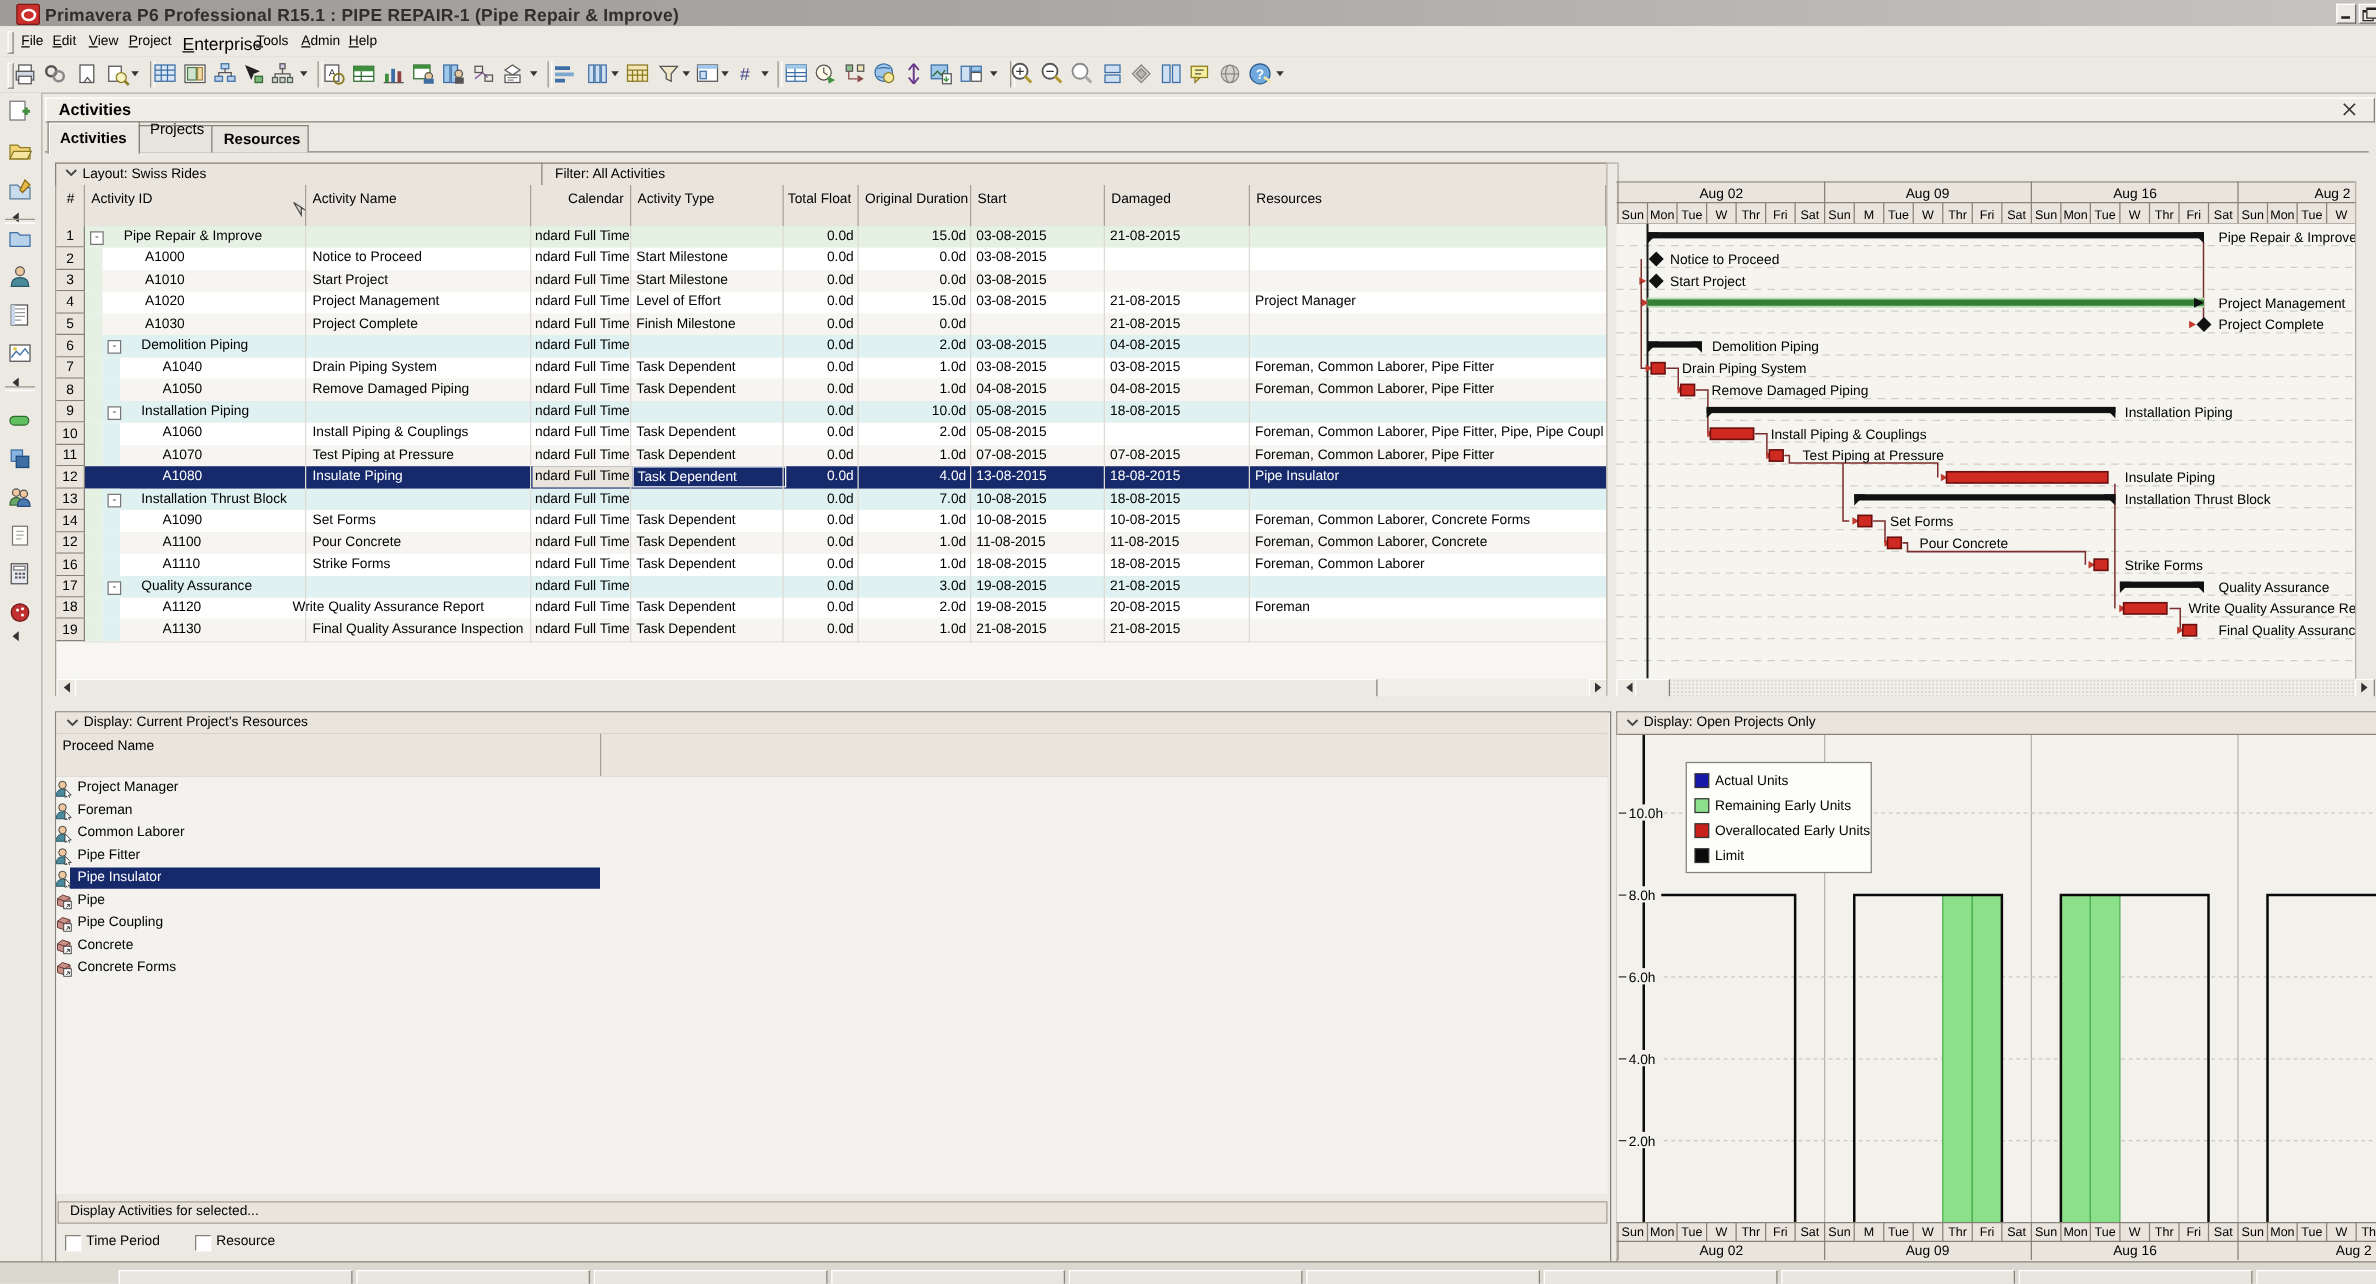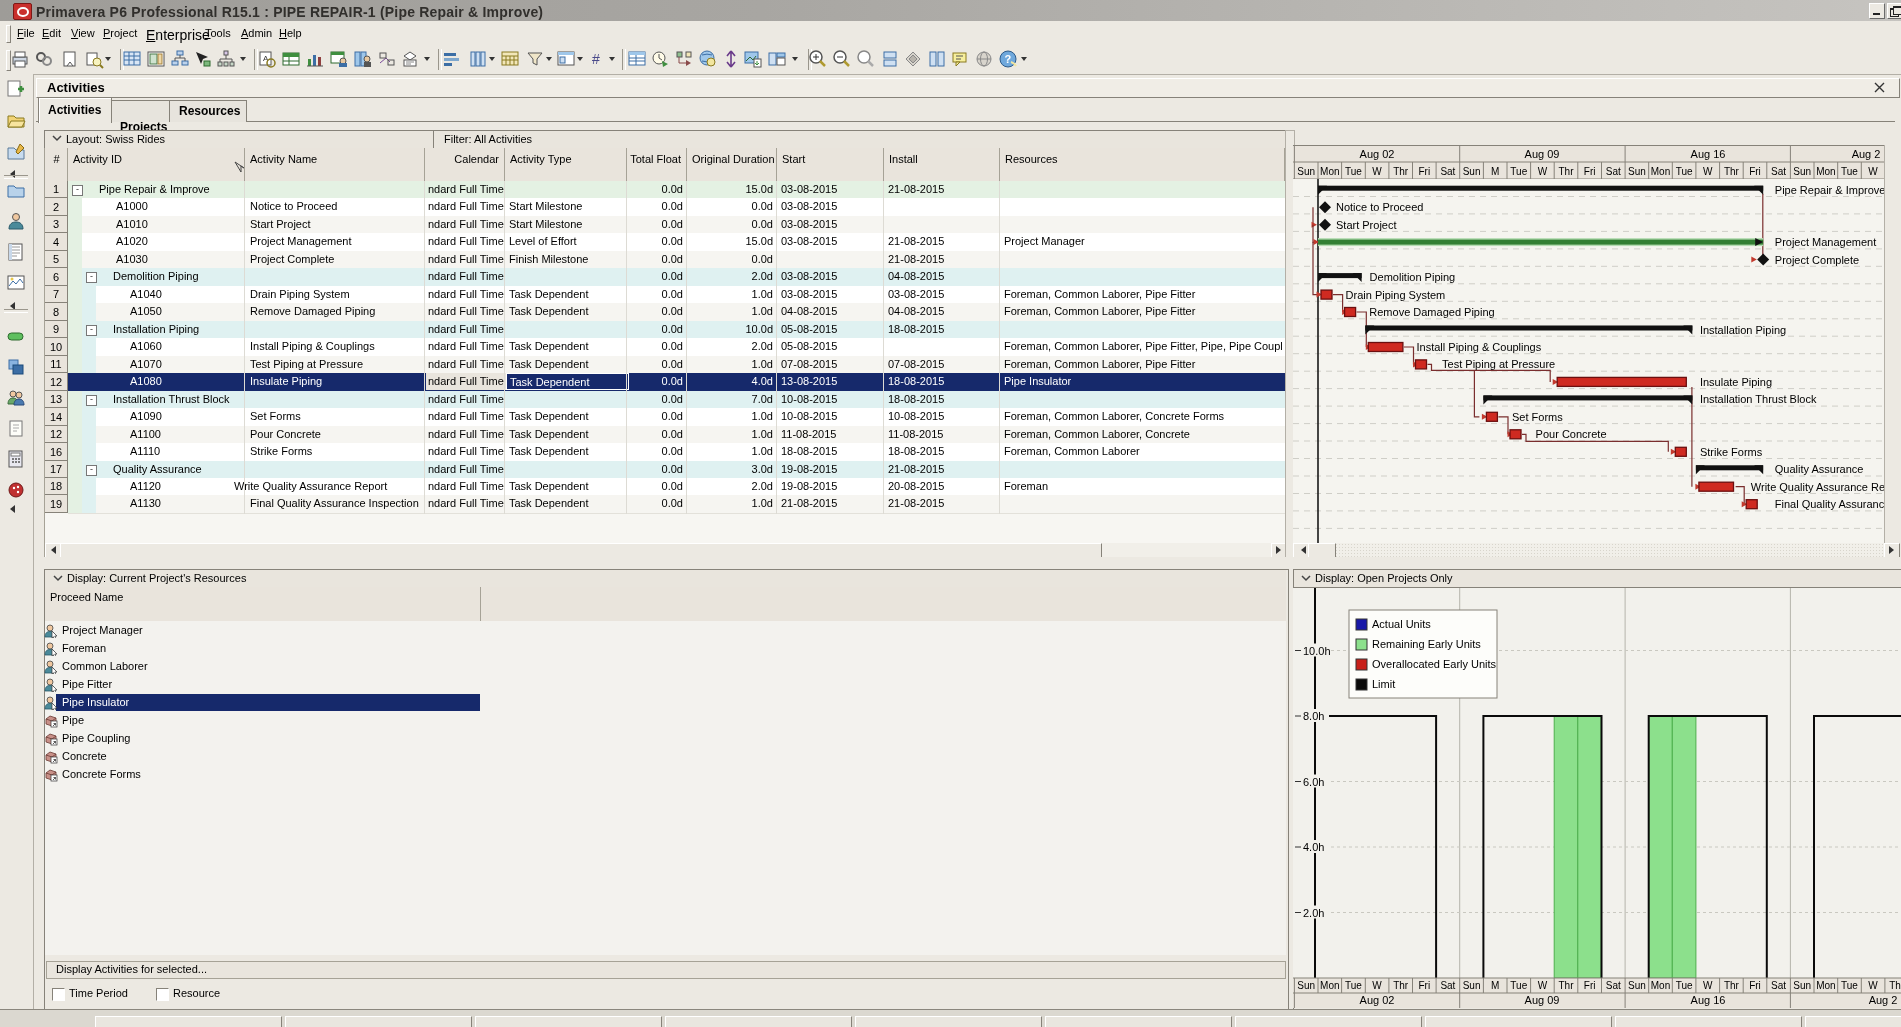--- a/index.html
+++ b/index.html
@@ -298,21 +298,21 @@
 <div class="ab" style="left:6px;top:505px;width:0;height:0;border:4px solid transparent;border-right:5px solid #333"></div>
 <div class="ab" style="left:36px;top:78px;width:1862px;height:18px;background:#f0ede6;border:1px solid;border-color:#fff #868279 #868279 #fff"></div>
 <div class="ab" style="left:47px;top:80px;font-size:13px;font-weight:bold">Activities</div>
 <svg class="ab" style="left:1874px;top:82px" width="11" height="11">
     <path d="M1 1 L10 10 M10 1 L1 10" stroke="#333" stroke-width="1.4"></path>
   </svg>
 <div class="ab" style="left:36px;top:121px;width:1859px;height:1px;background:#868279"></div>
 <div class="ab" style="left:38px;top:97px;width:72px;height:25px;background:#ece9e2;border:1px solid #868279;border-bottom:none;box-shadow:inset 1px 1px 0 #fff"></div>
 <div class="ab" style="left:48px;top:103px;font-size:12px;font-weight:bold">Activities</div>
 <div class="ab" style="left:111px;top:100px;width:57px;height:21px;border:1px solid #868279;border-bottom:none;background:#e7e4dd"></div>
-<div class="ab" style="left:120px;top:120px;font-size:12px;font-weight:bold">Projects</div>
+<div class="ab" style="left:120px;top:96px;font-size:12px;font-weight:normal">Projects</div>
 <div class="ab" style="left:169px;top:100px;width:76px;height:21px;border:1px solid #868279;border-bottom:none;background:#e7e4dd"></div>
 <div class="ab" style="left:179px;top:104px;font-size:12px;font-weight:bold">Resources</div>
 
 <div class="ab" style="left:44px;top:130px;width:1242px;height:18px;background:#e9e5dd;border:1px solid #868279"></div>
 <svg class="ab" style="left:52px;top:134px" width="10" height="9">
     <path d="M1 2 l4 4 4 -4" fill="none" stroke="#444" stroke-width="1.5"></path>
   </svg>
 <div class="ab t11" style="left:66px;top:131px">Layout: Swiss Rides</div>
 <div class="ab" style="left:433px;top:130px;width:1px;height:18px;background:#868279"></div>
 <div class="ab t11" style="left:444px;top:131px">Filter: All Activities</div>
@@ -328,21 +328,21 @@
 <div class="ab cell" style="left:425px;width:74px;text-align:right;top:151px">Calendar</div>
 <div class="ab" style="left:626px;top:148px;width:1px;height:33px;background:#a6a296"></div>
 <div class="ab cell" style="left:510px;width:116px;top:151px">Activity Type</div>
 <div class="ab" style="left:686px;top:148px;width:1px;height:33px;background:#a6a296"></div>
 <div class="ab cell" style="left:627px;width:54px;text-align:right;top:151px">Total Float</div>
 <div class="ab" style="left:776px;top:148px;width:1px;height:33px;background:#a6a296"></div>
 <div class="ab cell" style="left:692px;width:84px;top:151px">Original Duration</div>
 <div class="ab" style="left:883px;top:148px;width:1px;height:33px;background:#a6a296"></div>
 <div class="ab cell" style="left:782px;width:101px;top:151px">Start</div>
 <div class="ab" style="left:999px;top:148px;width:1px;height:33px;background:#a6a296"></div>
-<div class="ab cell" style="left:889px;width:110px;top:151px">Install</div>
+<div class="ab cell" style="left:889px;width:110px;top:151px">Damaged</div>
 <div class="ab" style="left:1284px;top:148px;width:1px;height:33px;background:#a6a296"></div>
 <div class="ab cell" style="left:1005px;width:279px;top:151px">Resources</div>
 <svg class="ab" style="left:233px;top:160px" width="12" height="14">
     <path d="M2 2 L8 12 L8 6 L11 8 Z" fill="#e9e4dc" stroke="#444"></path>
   </svg>
 <div class="ab" style="left:45px;top:181px;width:1240px;height:362px;background:#f7f6f2"></div>
 <div class="ab hdr cell" style="left:45px;top:181px;width:22px;height:16px;border-bottom:1px solid #868279;border-right:1px solid #868279;text-align:center;line-height:17px">1</div>
 <div class="ab" style="left:68px;top:181px;width:1217px;height:17px;background:#e4f1e3;border-bottom:1px solid #e3e1da"></div>
 <div class="ab" style="left:68px;top:181px;width:14px;height:17px;background:#e4f1e3"></div>
 <div class="ab" style="left:72px;top:185px;width:9px;height:9px;background:#fff;border:1px solid #777;line-height:7px;font-size:9px;text-align:center;color:#333">-</div>

